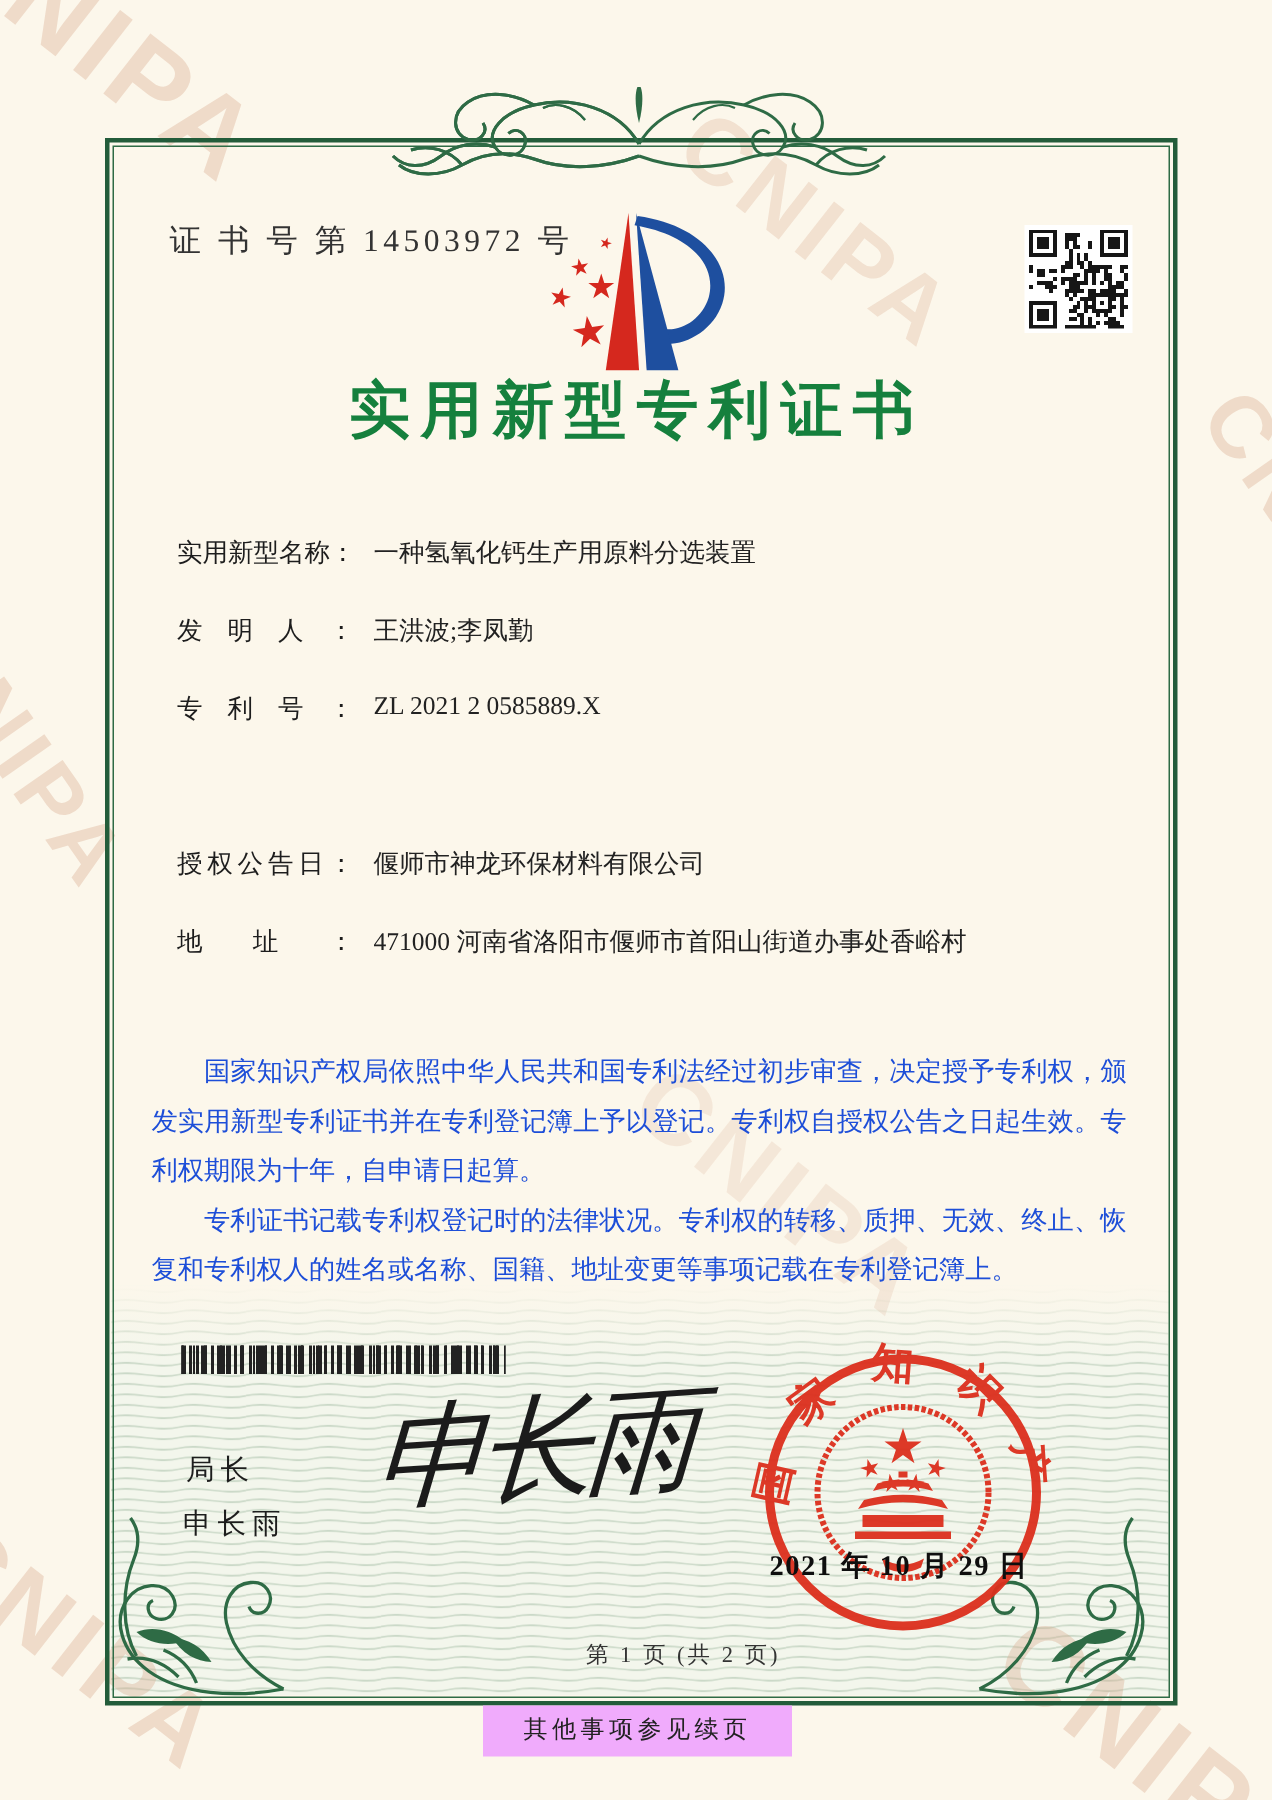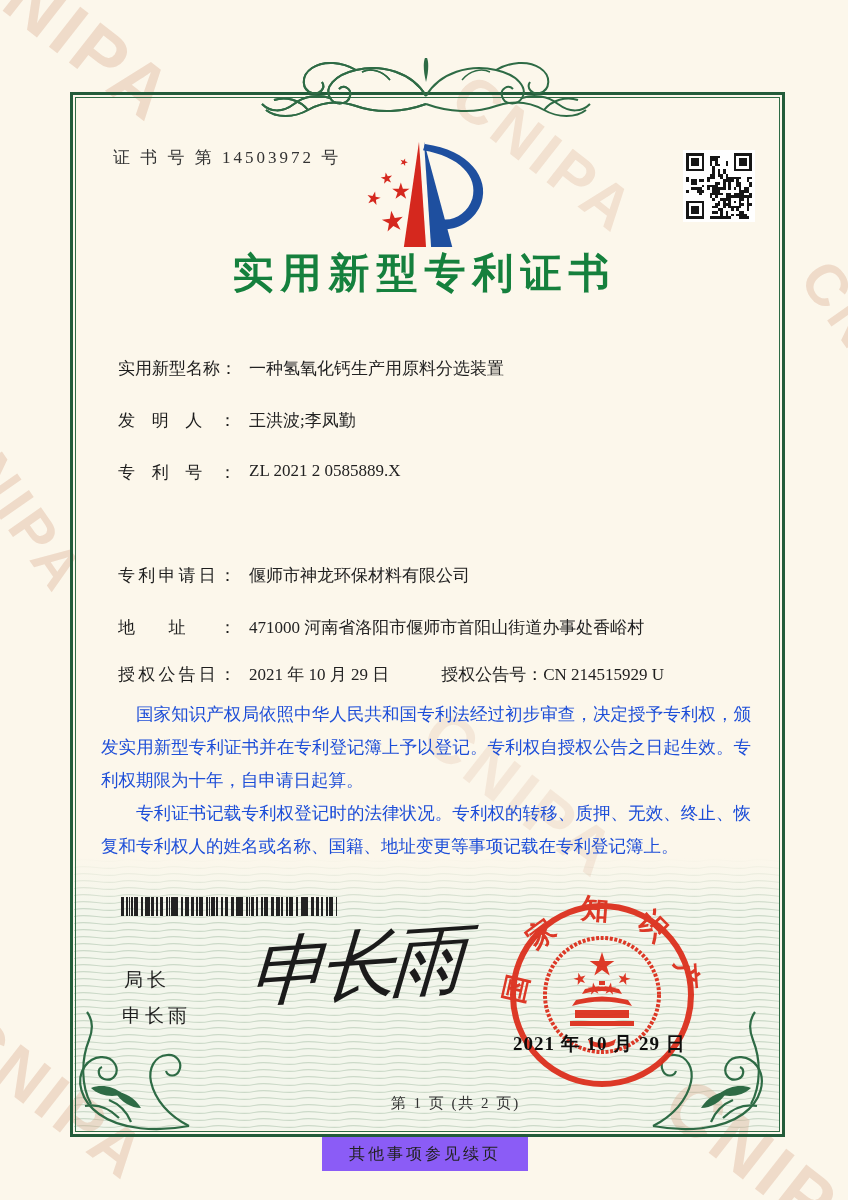--- a/index.html
+++ b/index.html
@@ -14,21 +14,21 @@
          border:3px solid #235c3a;z-index:2;}
   .frame-inner{position:absolute;left:2px;top:2px;right:2px;bottom:2px;border:1px solid #2e6b45;}
   
   .waves{position:absolute;left:74px;top:857px;width:705px;height:273px;z-index:0;}
   
   .ornament-top{position:absolute;left:256px;top:58px;width:340px;height:64px;z-index:3;}
   .corner{position:absolute;width:132px;height:126px;z-index:3;}
   .corner-left{left:60px;top:1008px;}
   .corner-right{left:650px;top:1008px;transform:scaleX(-1);}
   
-  .cert-no{position:absolute;left:113px;top:146px;font-size:17px;letter-spacing:3px;color:#333;z-index:4;}
+  .cert-no{position:absolute;left:113px;top:146px;font-size:21px;letter-spacing:3px;color:#333;z-index:4;}
   .logo{position:absolute;left:338px;top:134px;width:166px;height:126px;z-index:4;}
   .qr{position:absolute;left:683px;top:150px;width:66px;height:66px;background:#fff;padding:3px;z-index:4;}
   .title{position:absolute;left:70px;width:709px;top:246px;text-align:center;
          font-size:41px;font-weight:700;letter-spacing:7px;color:#15803d;z-index:4;}
   
   .row{position:absolute;left:118px;font-size:17px;z-index:4;white-space:nowrap;}
   .lbl{display:inline-block;width:118px;text-align:justify;text-align-last:justify;color:#1d1d1d;vertical-align:top;}
   .val{margin-left:13px;color:#222;}
   .grant2{margin-left:52px;}
   
@@ -43,21 +43,21 @@
       repeating-linear-gradient(90deg,#222 0 3px,rgba(0,0,0,0) 3px 13px);}
   .director-title{position:absolute;left:124px;top:967px;font-size:19px;letter-spacing:4px;z-index:4;}
   .director-name{position:absolute;left:122px;top:1003px;font-size:19px;letter-spacing:4px;z-index:4;}
   .signature{position:absolute;left:250px;top:916px;font-size:76px;letter-spacing:-6px;
              color:#1b1b1b;z-index:5;transform:rotate(-4deg) skewX(-7deg);font-style:italic;}
   .seal{position:absolute;left:500px;top:893px;width:204px;height:204px;z-index:5;opacity:.95;}
   .seal-date{position:absolute;left:513px;top:1031px;font-size:19px;font-weight:600;
              letter-spacing:1px;color:#0e0e0e;z-index:6;white-space:nowrap;}
   .page-info{position:absolute;left:70px;width:709px;top:1094px;text-align:center;
              font-size:15px;letter-spacing:2px;color:#333;z-index:4;padding-left:31px;}
-  .cont-note{position:absolute;left:322px;top:1137px;width:206px;line-height:34px;background:#8b5cf6;
+  .cont-note{position:absolute;left:322px;top:1137px;width:206px;line-height:34px;background:#f0abfc;
              text-align:center;font-size:16px;letter-spacing:3px;color:#222;z-index:4;}
 </style>
 </head>
 <body>
 
 <div class="page">
 
   <div class="wm" style="left:-58px;top:-14px;font-size:74px;transform:rotate(38deg);">CNIPA</div>
   <div class="wm" style="left:438px;top:118px;font-size:62px;transform:rotate(38deg);opacity:.8;">CNIPA</div>
   <div class="wm" style="left:772px;top:316px;font-size:58px;transform:rotate(55deg);">CNIPA</div>
@@ -334,27 +334,24 @@
   <div class="row" style="top:357px;">
     <span class="lbl">实用新型名称：</span><span class="val">一种氢氧化钙生产用原料分选装置</span>
   </div>
   <div class="row" style="top:409px;">
     <span class="lbl">发明人：</span><span class="val">王洪波;李凤勤</span>
   </div>
   <div class="row" style="top:461px;">
     <span class="lbl">专利号：</span><span class="val">ZL 2021 2 0585889.X</span>
   </div>
   <div class="row" style="top:564px;">
-    <span class="lbl">专利申请日：</span><span class="val">偃师市神龙环保材料有限公司</span>
+    <span class="lbl">授权公告日：</span><span class="val">偃师市神龙环保材料有限公司</span>
   </div>
   <div class="row" style="top:616px;">
     <span class="lbl">地址：</span><span class="val">471000 河南省洛阳市偃师市首阳山街道办事处香峪村</span>
-  </div>
-  <div class="row" style="top:663px;">
-    <span class="lbl">授权公告日：</span><span class="val">2021 年 10 月 29 日</span><span class="grant2"><span>授权公告号：</span><span>CN 214515929 U</span></span>
   </div>
 
   <div class="paras">
     <p>国家知识产权局依照中华人民共和国专利法经过初步审查，决定授予专利权，颁发实用新型专利证书并在专利登记簿上予以登记。专利权自授权公告之日起生效。专利权期限为十年，自申请日起算。</p>
     <p>专利证书记载专利权登记时的法律状况。专利权的转移、质押、无效、终止、恢复和专利权人的姓名或名称、国籍、地址变更等事项记载在专利登记簿上。</p>
   </div>
 
   <div class="barcode"></div>
 
   <div class="director-title">局长</div>

